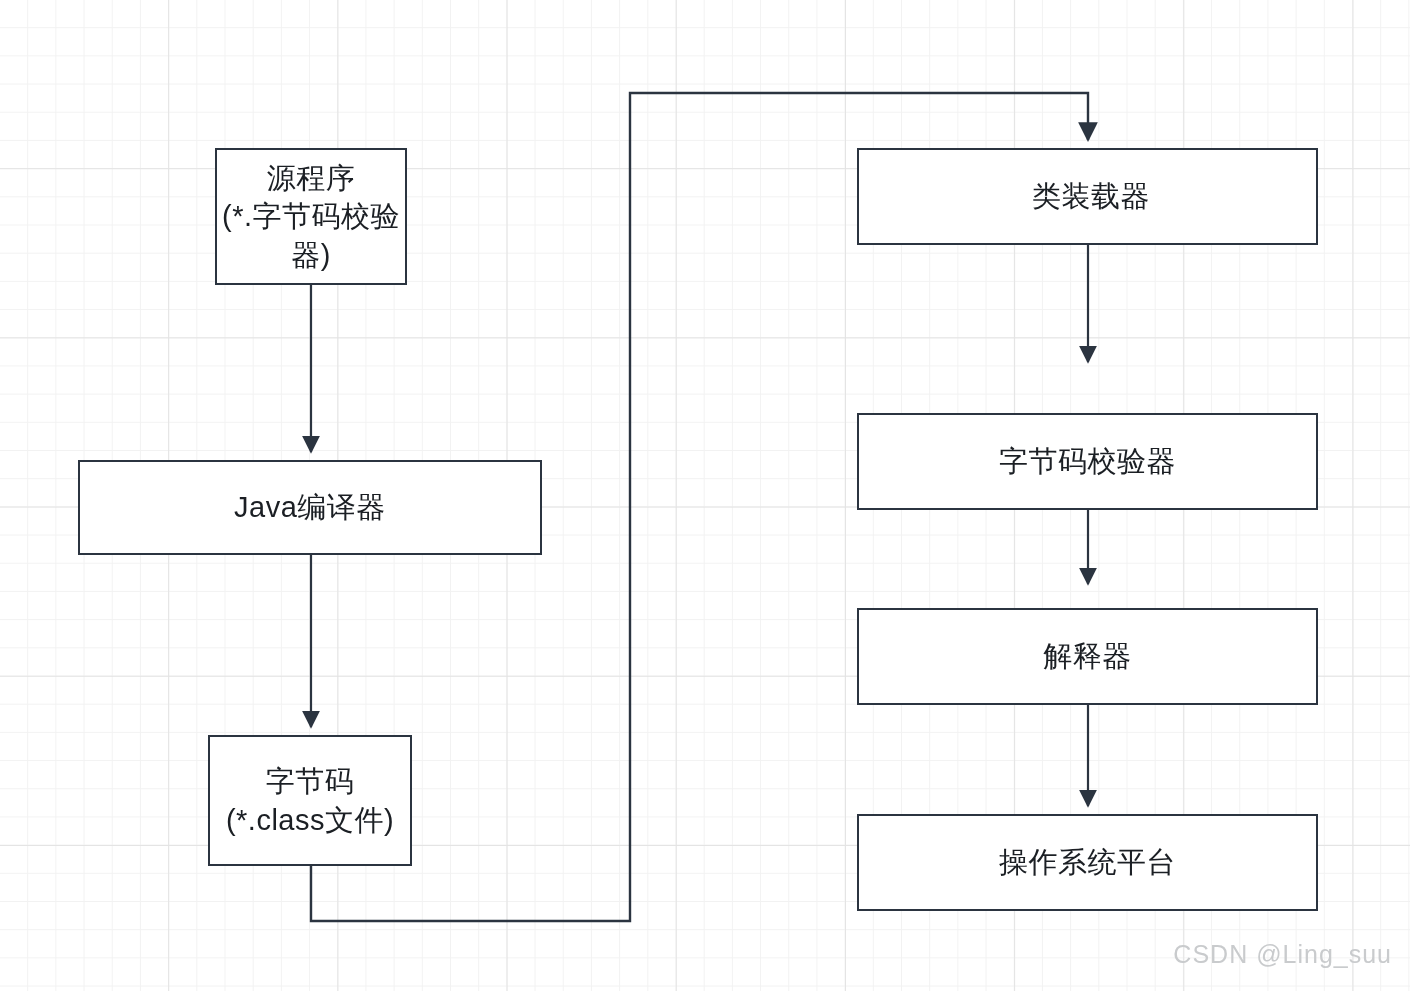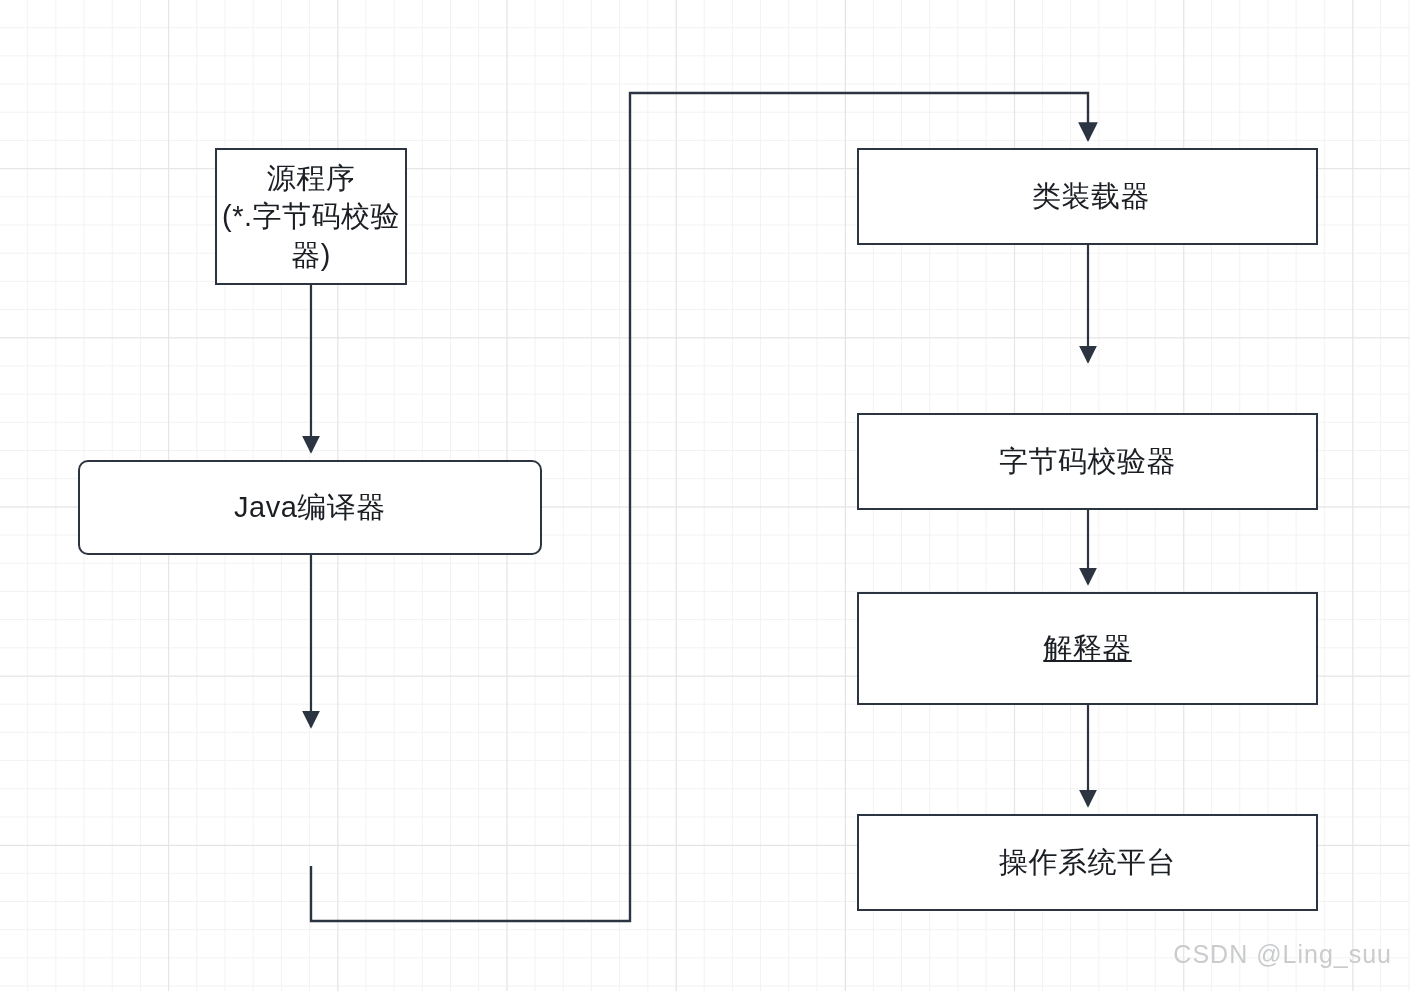--- a/index.html
+++ b/index.html
@@ -90,34 +90,38 @@
     <path d="M1088,467 L1088,584" stroke="#2b3440" stroke-width="2.2" fill="none" marker-end="url(#arrowhead)"></path>
 
     <path d="M1088,689 L1088,806" stroke="#2b3440" stroke-width="2.2" fill="none" marker-end="url(#arrowhead)"></path>
   </svg>
 
   <div class="node" id="node-source" style="left:215px; top:148px; width:192px; height:137px;">
     <span class="sub">源程序</span>
     <span class="sub">(*.字节码校验器)</span>
   </div>
 
-  <div class="node" id="node-compiler" style="left:78px; top:460px; width:464px; height:95px;border-radius:10px;">
+  <div class="node" id="node-compiler" style="left:78px; top:460px; width:464px; height:95px;">
     <span class="sub">Java编译器</span>
   </div>
 
+  <div class="node" id="node-bytecode" style="left:208px; top:735px; width:204px; height:131px;">
+    <span class="sub">字节码</span>
+    <span class="sub">(*.class文件)</span>
+  </div>
 
   <div class="node" id="node-classloader" style="left:857px; top:148px; width:461px; height:97px;padding-left:7px;">
     <span class="sub">类装载器</span>
   </div>
 
   <div class="node" id="node-verifier" style="left:857px; top:370px; width:461px; height:97px;margin-top:43px;">
     <span class="sub">字节码校验器</span>
   </div>
 
-  <div class="node" id="node-interpreter" style="left:857px; top:592px; width:461px; height:113px;text-decoration:underline;">
+  <div class="node" id="node-interpreter" style="left:857px; top:608px; width:461px; height:97px;">
     <span class="sub">解释器</span>
   </div>
 
   <div class="node" id="node-os" style="left:857px; top:814px; width:461px; height:97px;text-align:right;">
     <span class="sub">操作系统平台</span>
   </div>
 
   <div class="watermark">CSDN @Ling_suu</div>
 
 </div>

